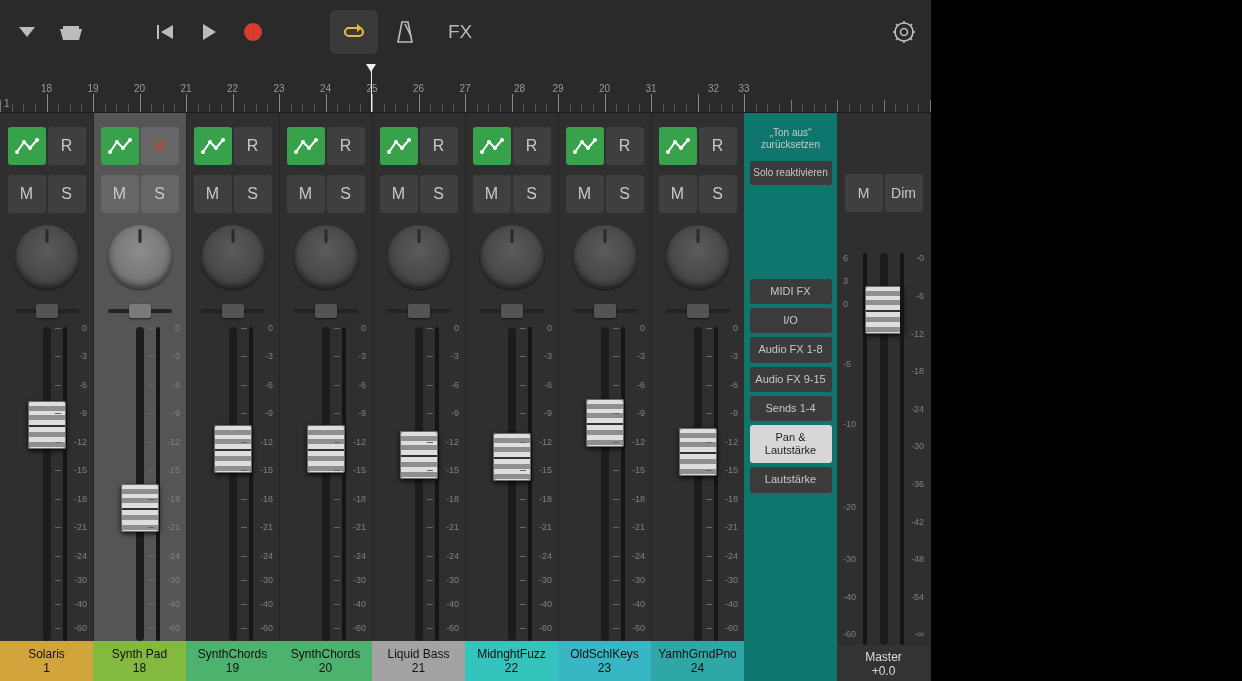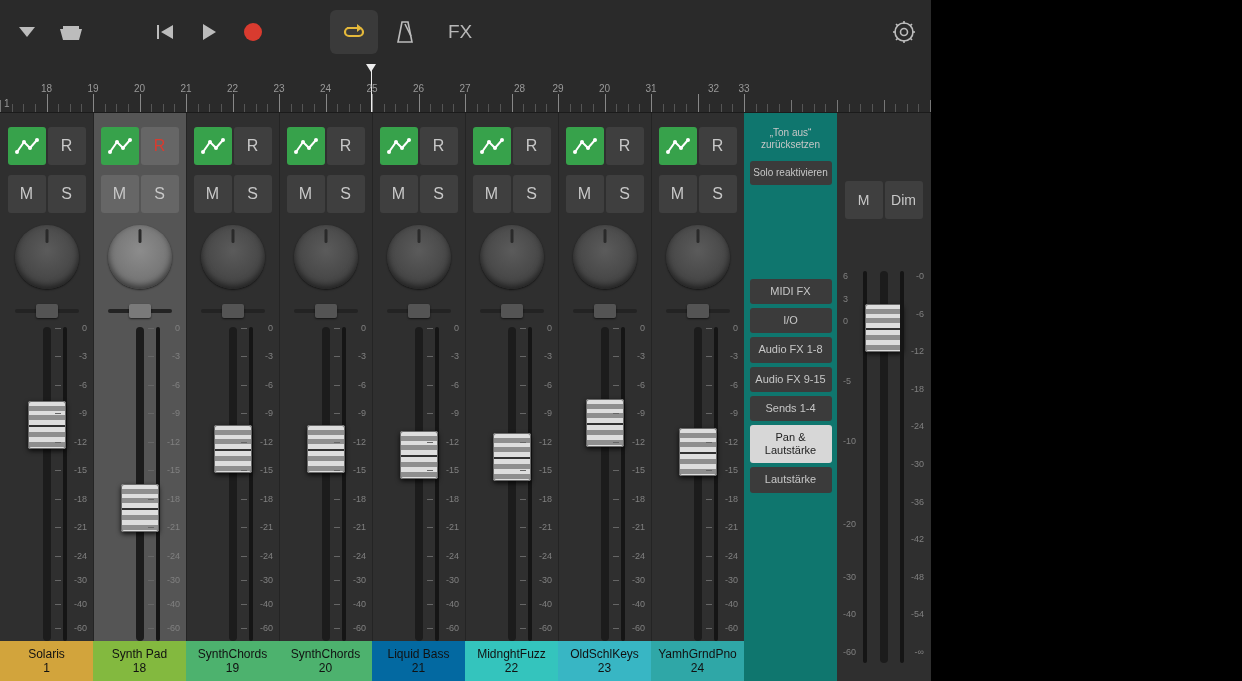--- a/index.html
+++ b/index.html
@@ -556,21 +556,21 @@
                 <div style="top: 114px;">-12</div>
                 <div style="top: 142.5px;">-15</div>
                 <div style="top: 171px;">-18</div>
                 <div style="top: 199.5px;">-21</div>
                 <div style="top: 228px;">-24</div>
                 <div style="top: 252px;">-30</div>
                 <div style="top: 276px;">-40</div>
                 <div style="top: 300px;">-60</div>
               </div>
             </div>
-            <div class="strip" style="background: #0369a1;">
+            <div class="strip" style="background: #a3a3a3;">
               <span>Liquid Bass</span>
               <span>21</span>
             </div>
           </div>
           <div class="channel">
             <div class="row2">
               <div class="sq auto">
                 <svg width="24" height="20" viewBox="0 0 24 20">
                   <path d="M2 16 L9 6 L15 12 L22 4" stroke="#fff" stroke-width="2" fill="none"></path>
                   <circle cx="2" cy="16" r="2" fill="#fff"></circle>
@@ -765,20 +765,24 @@
               <div style="top: 112.8px;">-18</div>
               <div style="top: 150.4px;">-24</div>
               <div style="top: 188px;">-30</div>
               <div style="top: 225.6px;">-36</div>
               <div style="top: 263.2px;">-42</div>
               <div style="top: 300.8px;">-48</div>
               <div style="top: 338.4px;">-54</div>
               <div style="top: 376px;">-∞</div>
             </div>
       </div>
+      <div class="m-strip">
+        <span>Master</span>
+        <span>+0.0</span>
+      </div>
     </div>
   </div>
 
 </div>
 
 <div class="callouts">
   <div class="co-line" style="top:38px;left:0;width:40px"></div>
   <div class="co-line" style="top:90px;left:0;width:40px"></div>
   <div class="co-line" style="top:120px;left:10;width:1px;height:540px;background:#000;left:12px"></div>
   <div class="co-line" style="top:120px;left:0;width:12px"></div>

